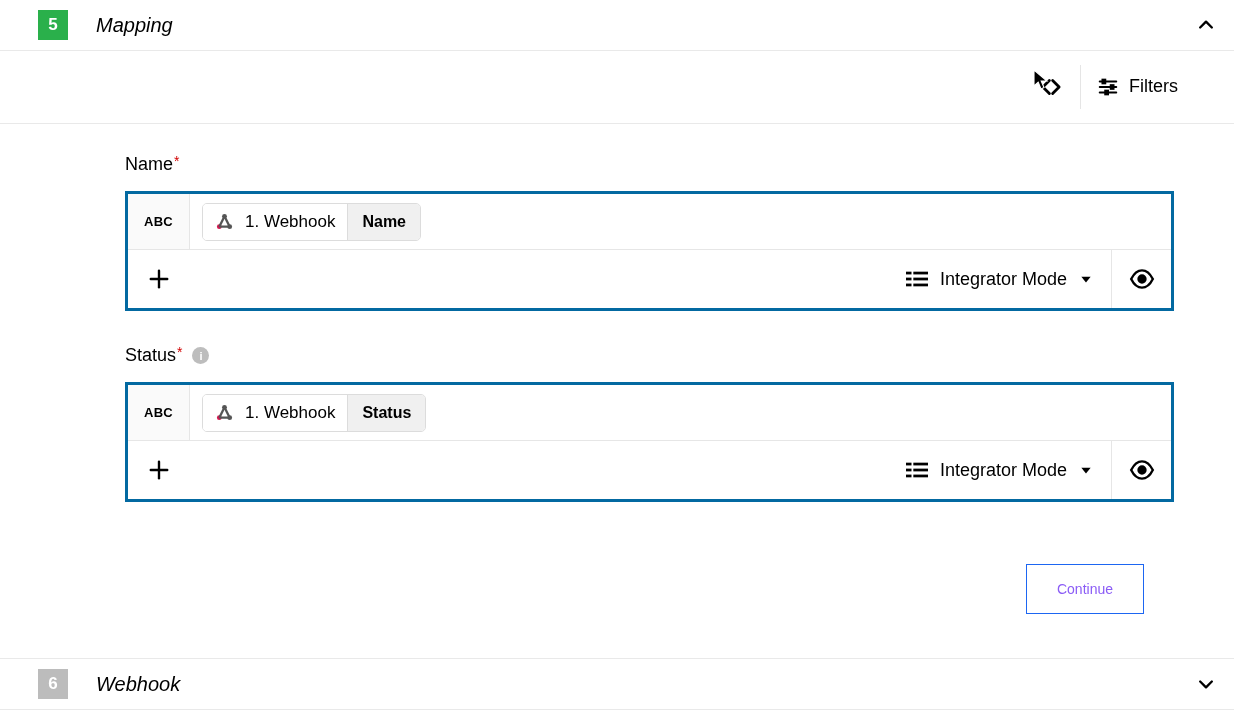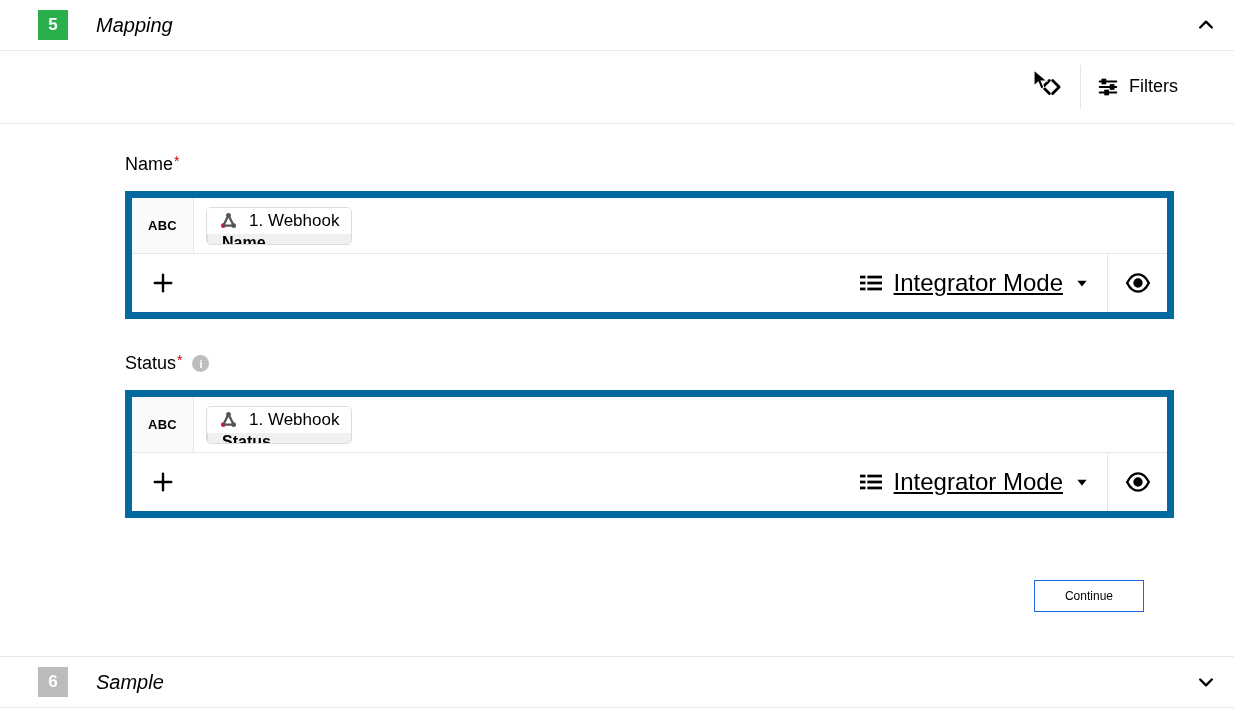--- a/index.html
+++ b/index.html
@@ -75,21 +75,21 @@
   }
   .req { color: #d10000; font-size: 14px; margin-left: 1px; position: relative; top: -4px; }
   .info-icon {
     width: 17px; height: 17px; border-radius: 50%;
     background: #bdbdbd; color: #fff;
     font-size: 11px; font-weight: 700;
     display: inline-flex; align-items: center; justify-content: center;
     margin-left: 10px; font-style: normal;
   }
   .field-box {
-    border: 7px solid #0369a1;
+    border: 3px solid #0369a1;
   }
   .token-row {
     display: flex;
     align-items: center;
     border-bottom: 1px solid #e6e6e6;
     min-height: 56px;
   }
   .type-cell {
     width: 62px;
     align-self: stretch;
@@ -109,21 +109,20 @@
     align-items: center;
     gap: 0;
   }
   .token {
     display: inline-flex;
     align-items: stretch;
     border: 1px solid #dcdcdc;
     border-radius: 5px;
     overflow: hidden;
     height: 38px;
-    flex-direction: column;
   }
   .token-left {
     display: flex;
     align-items: center;
     padding: 0 12px 0 8px;
     gap: 8px;
     background: #fff;
   }
   .token-right {
     display: flex;
@@ -155,41 +154,41 @@
     cursor: pointer;
   }
   .spacer { flex: 1; }
   .mode-select {
     display: flex;
     align-items: center;
     gap: 12px;
     padding: 0 18px;
     cursor: pointer;
   }
-  .mode-select .label { font-size: 24px; text-decoration: underline; }
+  .mode-select .label { font-size: 18px; }
   .vis-btn {
     width: 60px;
     align-self: stretch;
     border-left: 1px solid #e6e6e6;
     display: flex;
     align-items: center;
     justify-content: center;
     cursor: pointer;
   }
   .footer-row {
     display: flex;
     justify-content: flex-end;
     padding: 28px 30px 34px 0;
   }
   .continue-btn {
     border: 1px solid #1d66f2;
-    color: #000000;
+    color: #8b5cf6;
     background: #fff;
-    font-size: 12px;
-    padding: 8px 30px;
+    font-size: 14px;
+    padding: 16px 30px;
     cursor: pointer;
     font-family: inherit;
   }
   .cursor-arrow {
     position: absolute;
     pointer-events: none;
   }
   svg { display: block; }
 </style>
 </head>
@@ -360,19 +359,19 @@
     </div>
   </div>
 
   <div class="footer-row">
     <button class="continue-btn">Continue</button>
   </div>
 </div>
 
 <div class="section-header" style="border-top:1px solid #e9e9e9;">
   <div class="step-badge inactive">6</div>
-  <div class="section-title">Sample</div>
+  <div class="section-title">Webhook</div>
   <div class="chevron">
     <svg width="20" height="20" viewBox="0 0 24 24" fill="none" stroke="#000" stroke-width="2.8" stroke-linecap="round" stroke-linejoin="round">
         <polyline points="5 9 12 16 19 9"></polyline>
       </svg>
   </div>
 </div>
 
 </body></html>

